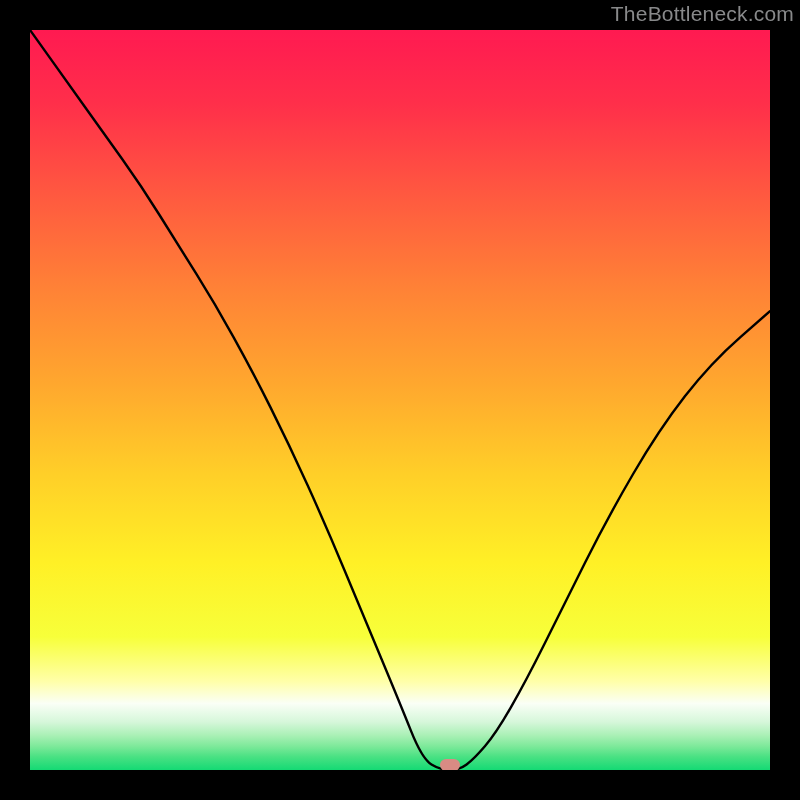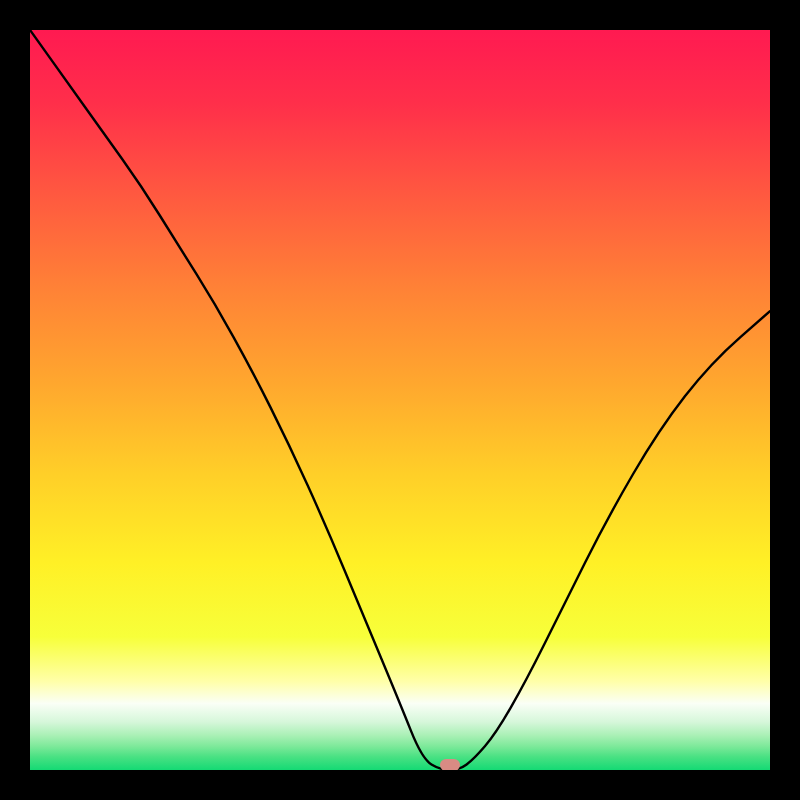--- a/index.html
+++ b/index.html
@@ -51,20 +51,21 @@
     height: 12px;
     border-radius: 6px;
     background: #d98b84;
     transform: translate(-50%, -50%);
   }
 </style>
 </head>
 <body>
 
 <div class="frame">
+  <div class="watermark">TheBottleneck.com</div>
   <div class="plot-area">
     <svg class="gradient" viewBox="0 0 740 740" preserveAspectRatio="none">
       <defs>
         <linearGradient id="bg-grad" x1="0" y1="0" x2="0" y2="1">
             <stop offset="0%" stop-color="#ff1a51"></stop>
             <stop offset="10%" stop-color="#ff2f4a"></stop>
             <stop offset="22%" stop-color="#ff5840"></stop>
             <stop offset="35%" stop-color="#ff8236"></stop>
             <stop offset="48%" stop-color="#ffa82e"></stop>
             <stop offset="60%" stop-color="#ffcf28"></stop>

